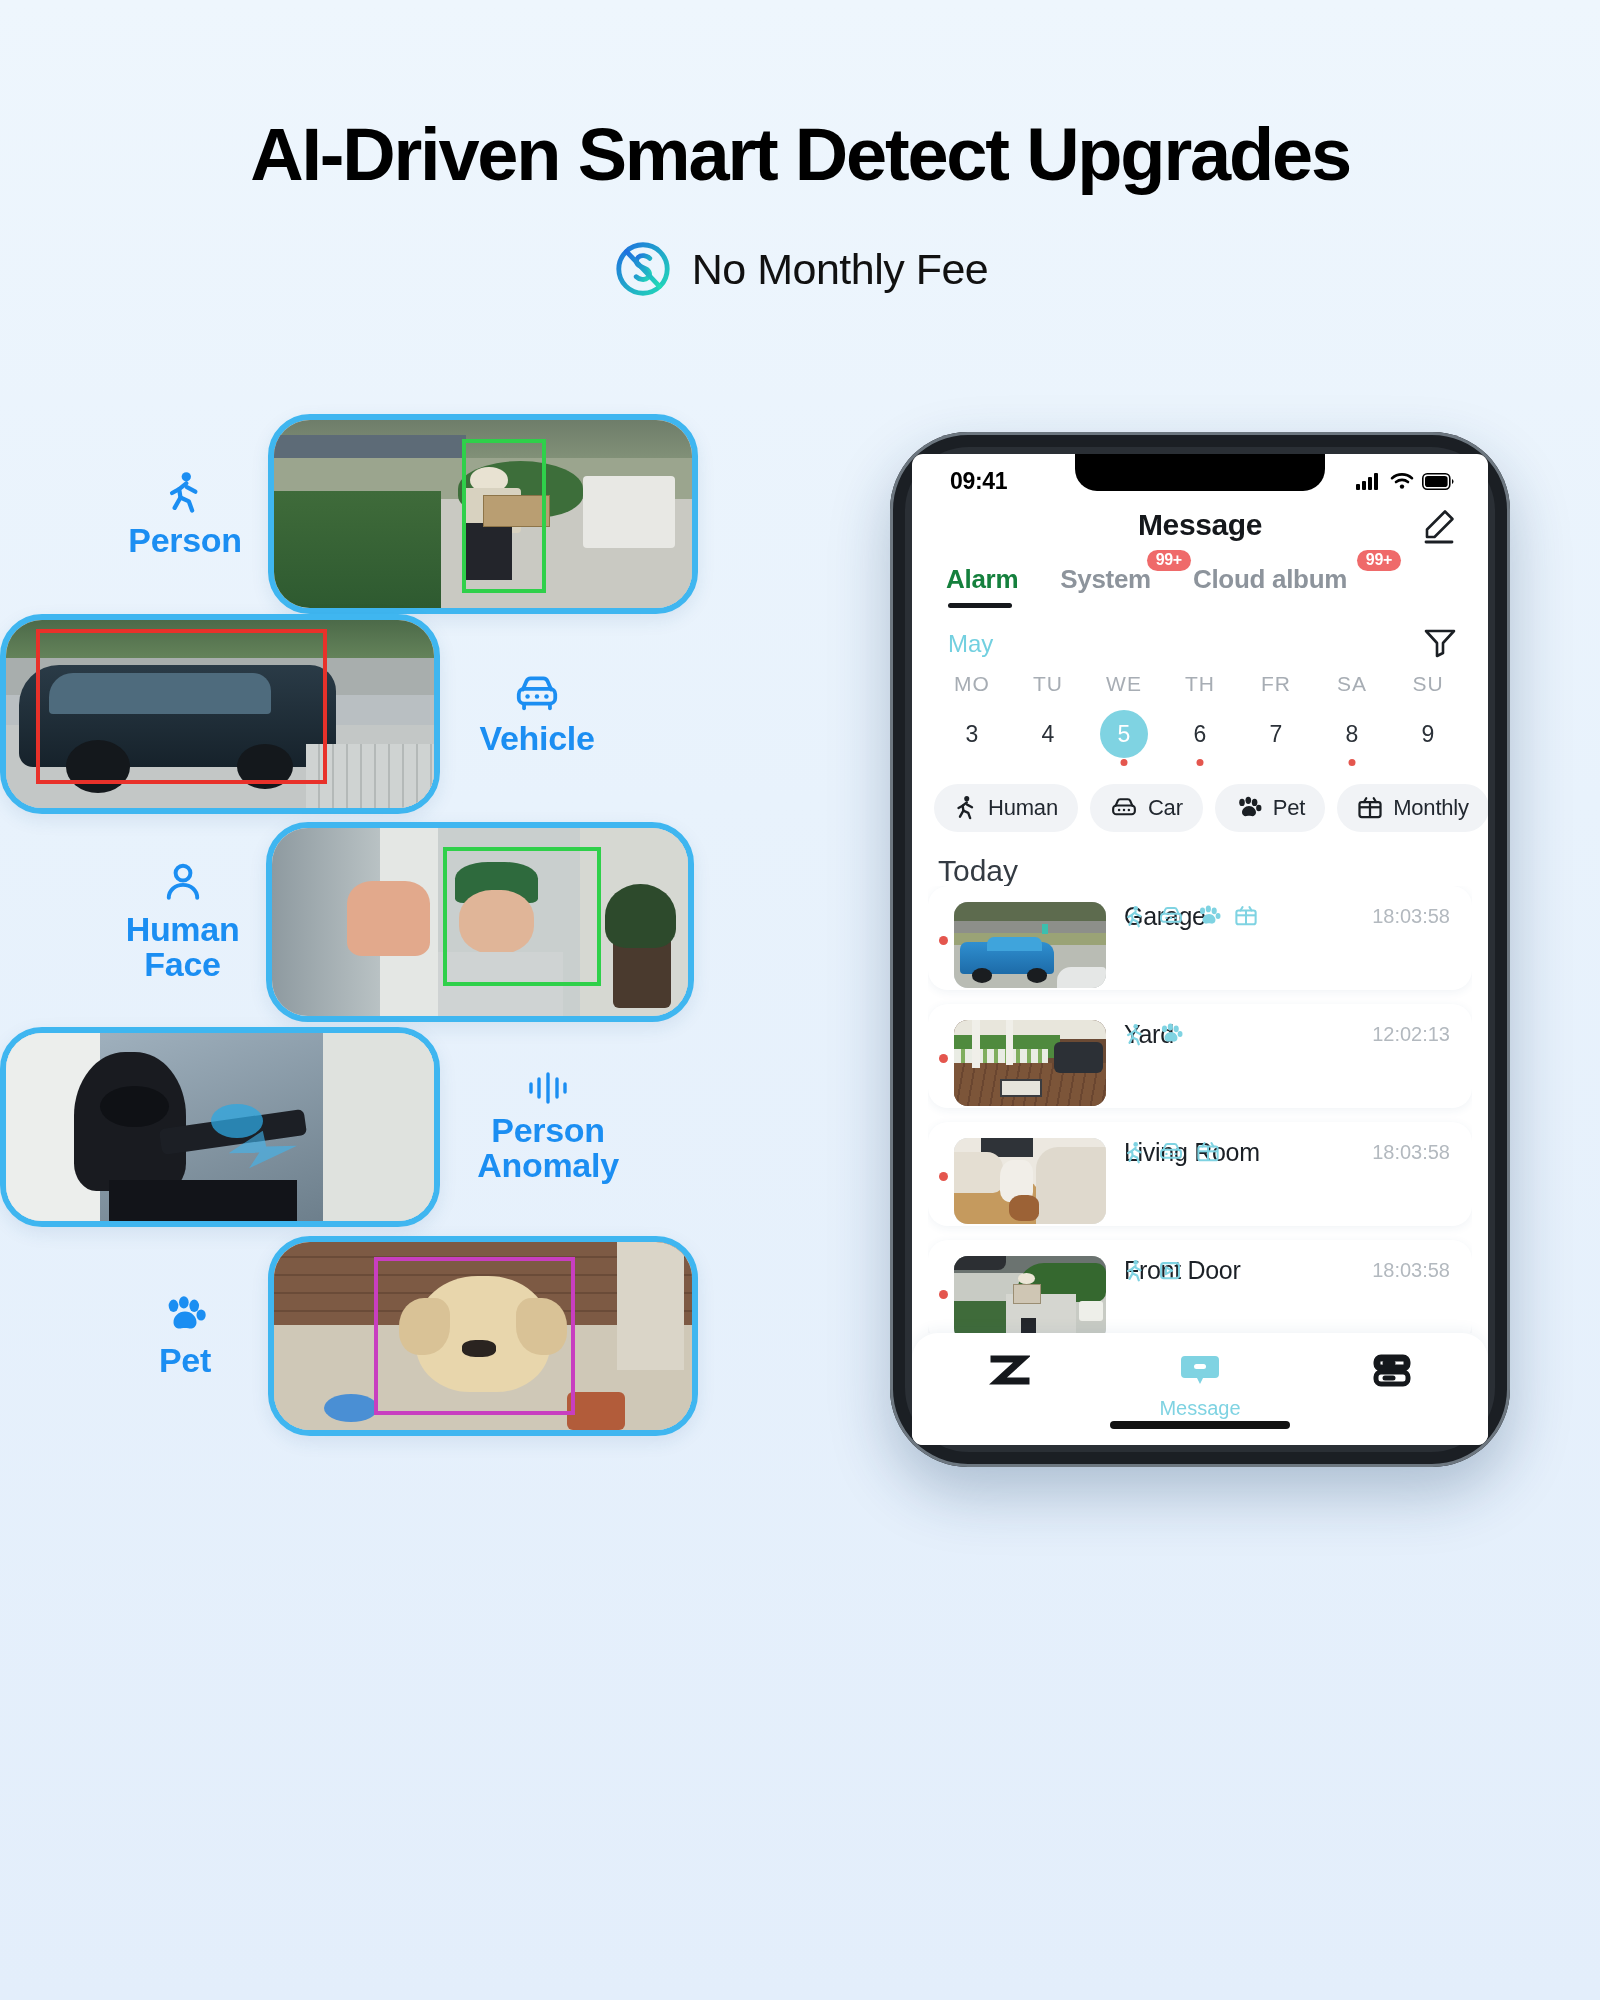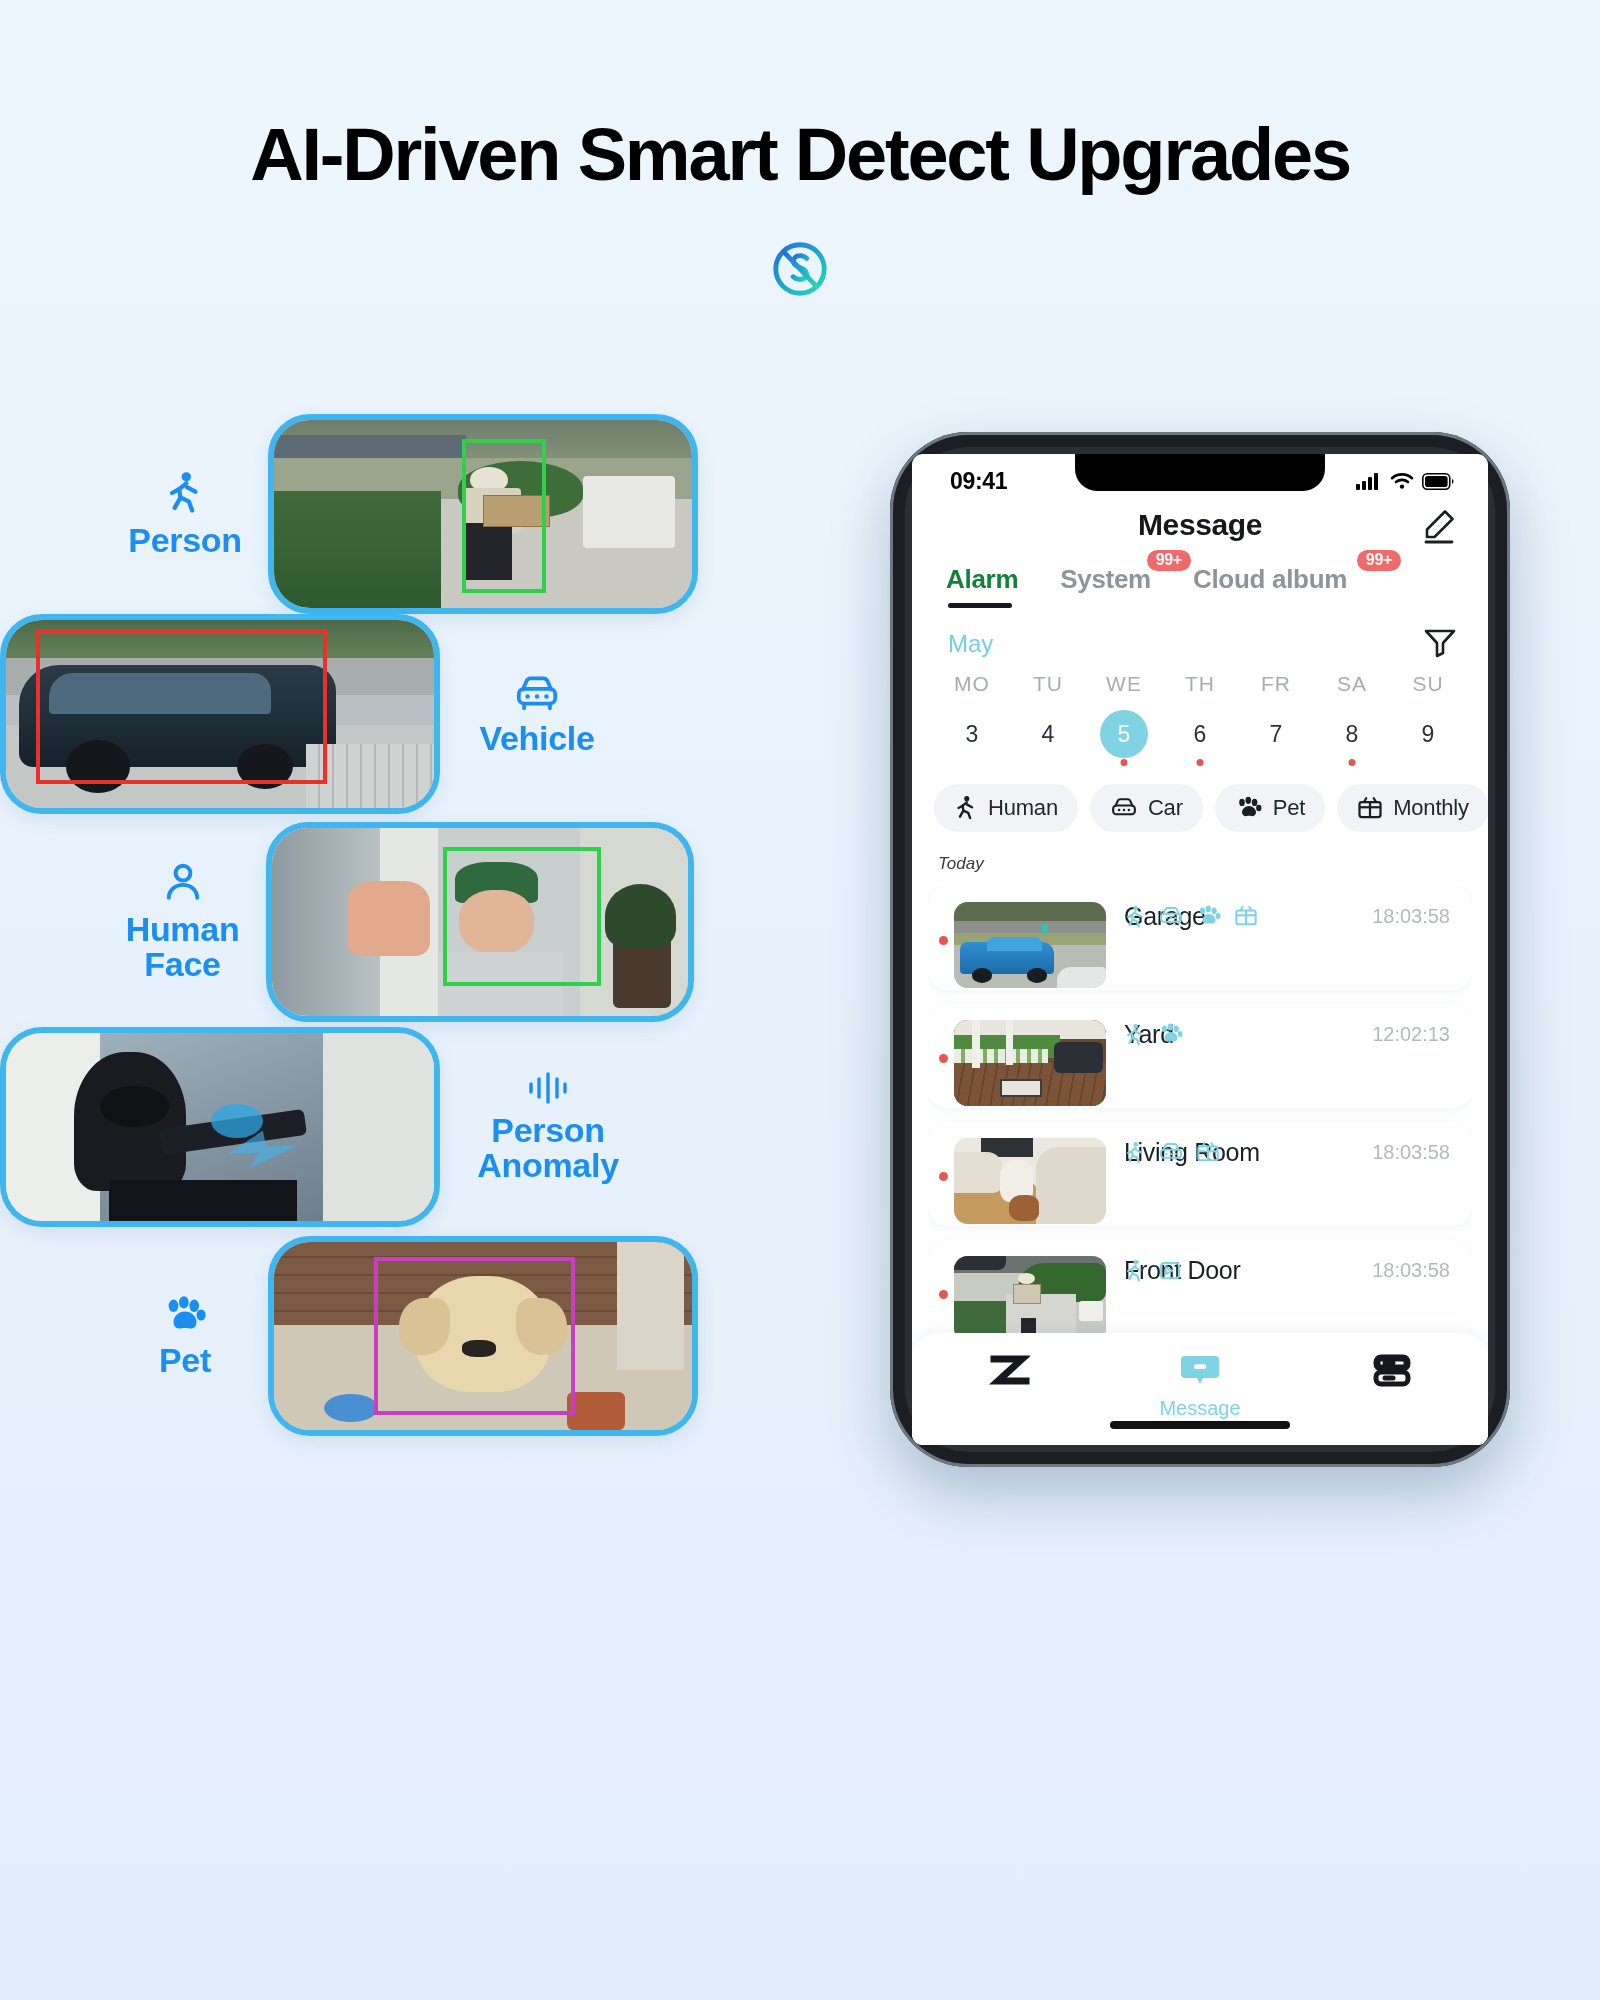--- a/index.html
+++ b/index.html
@@ -123,21 +123,21 @@
     position: absolute; top: 330px; left: 22px; right: 0;
     display: flex; gap: 12px; overflow: hidden;
   }
   .chip {
     display: flex; align-items: center; gap: 10px;
     background: #f1f3f6; border-radius: 26px;
     padding: 11px 20px; flex: 0 0 auto;
   }
   .chip .clabel { font-size: 22px; color: #222830; letter-spacing: -.2px; white-space: nowrap; }
 
-  .today { position: absolute; top: 400px; left: 26px; font-size: 17px; color: #343b43; font-style: italic; }
+  .today { position: absolute; top: 400px; left: 26px; font-size: 30px; color: #343b43; }
 
   .msglist { position: absolute; top: 432px; left: 16px; right: 16px; bottom: 112px; overflow: hidden; }
   .msgcard {
     position: relative; display: flex; align-items: flex-start; gap: 18px;
     background: #fff; border-radius: 20px; padding: 16px 18px 16px 26px;
     margin-bottom: 14px; height: 104px;
     box-shadow: 0 2px 10px rgba(40,80,130,.07);
   }
   .unread { position: absolute; left: 11px; top: 50px; width: 9px; height: 9px; border-radius: 50%; background: #e4564e; }
   .thumb { width: 152px; height: 86px; border-radius: 14px; overflow: hidden; position: relative; flex: 0 0 152px; background:#cfd7dd; }
@@ -175,20 +175,21 @@
           <linearGradient id="g2" x1="0" y1="0" x2="1" y2="1">
             <stop offset="0" stop-color="#1f6fe0"></stop>
               <stop offset="1" stop-color="#22dcb6"></stop>
           </linearGradient>
         </defs>
         <circle cx="32" cy="32" r="25" fill="none" stroke="url(#g2)" stroke-width="5"></circle>
         <path d="M39 21c-3-3-9-4-12-1s-2 7 2 9l6 3c4 2 5 6 2 9s-9 2-12-1" fill="none" stroke="url(#g2)" stroke-width="5" stroke-linecap="round"></path>
         <line x1="32" y1="14" x2="32" y2="50" stroke="url(#g2)" stroke-width="5" stroke-linecap="round"></line>
         <line x1="15" y1="14" x2="49" y2="50" stroke="url(#g2)" stroke-width="5" stroke-linecap="round"></line>
       </svg>
+      <div class="txt">No Monthly Fee</div>
     </div>
   </div>
 
   <div class="features">
 
     <div class="frow" style="left:120px; top:0px;">
       <div class="flabel" style="width:130px; margin-right:18px;">
         <svg class="ficon" width="42" height="44" viewBox="0 0 32 34">
           <circle cx="17" cy="4.5" r="3.6" fill="#1b8ef2"></circle>
           <path d="M17 9.5l-5.5 4.5 1 6.5-4.5 8" fill="none" stroke="#1b8ef2" stroke-width="3.3" stroke-linecap="round" stroke-linejoin="round"></path>

